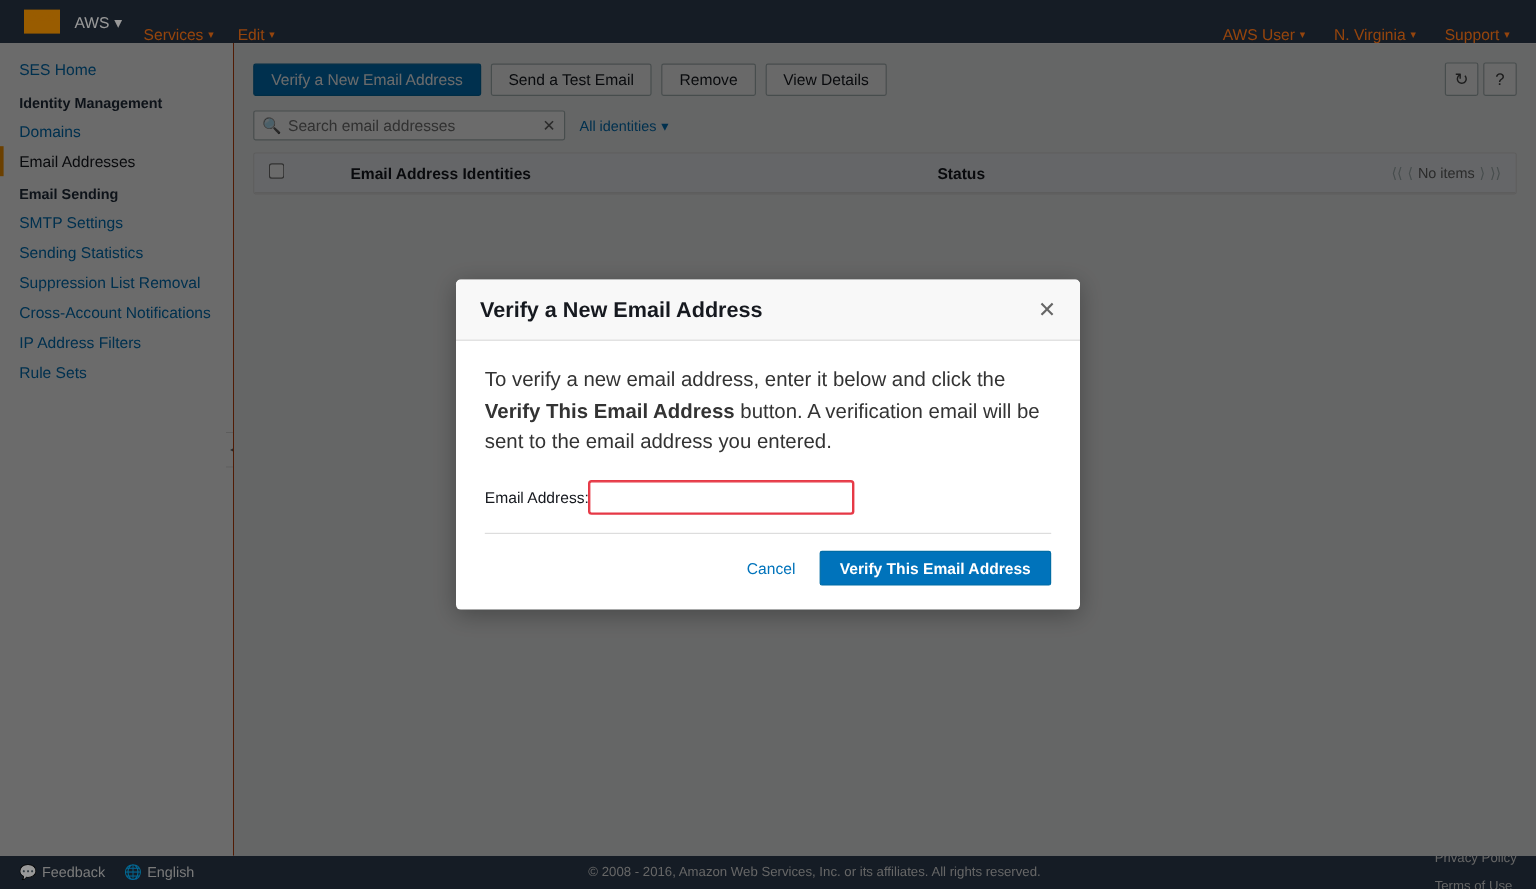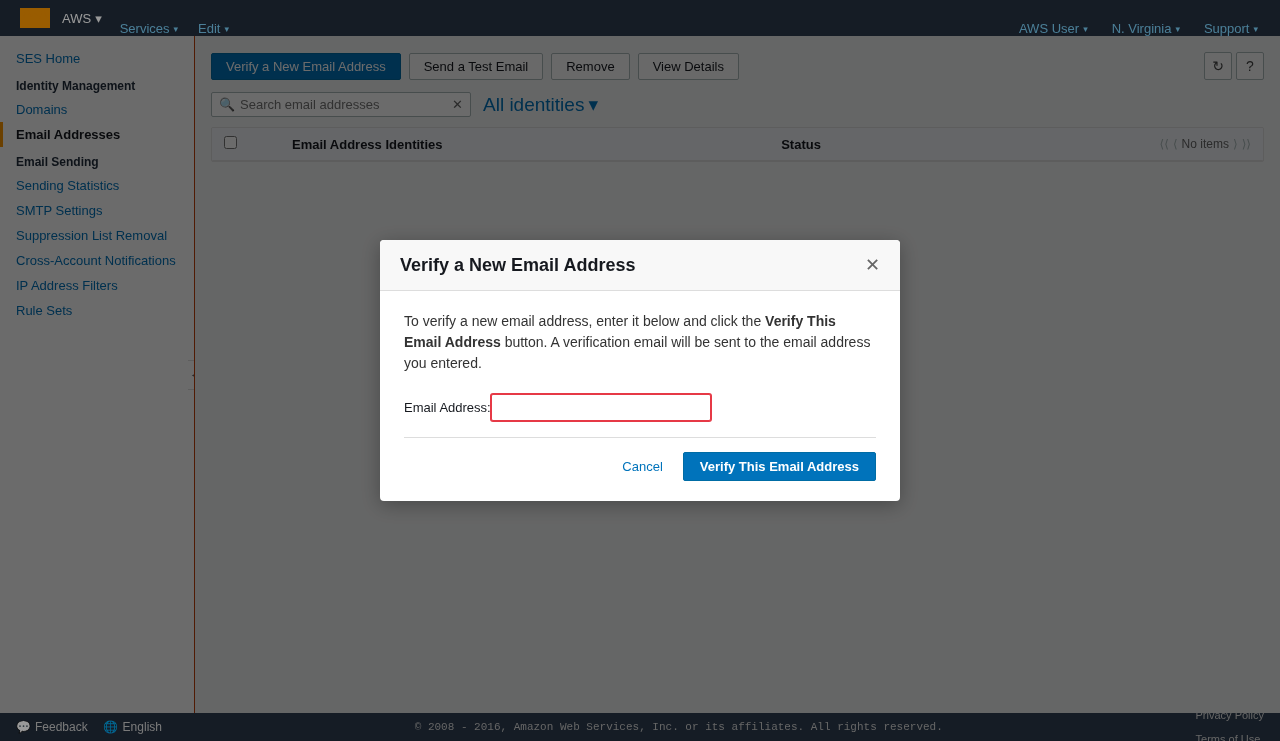--- a/index.html
+++ b/index.html
@@ -23,21 +23,21 @@
       margin-right: 8px;
       font-size: 10px; color: #fff; font-weight: bold;
     }
     .aws-logo-box {
       display: flex; align-items: center; gap: 4px;
       color: #fff; font-size: 13px; cursor: pointer;
       padding: 0 8px;
     }
     .nav-dropdown {
       display: flex; align-items: center; gap: 4px;
-      color: #7dd3fc; font-size: 13px; cursor: pointer;
+      color: #f97316; font-size: 13px; cursor: pointer;
       padding: 4px 10px;
       border-radius: 2px;
       margin-top: 21px;
     }
     .nav-dropdown .caret { font-size: 9px; }
     .top-nav-right { display: flex; align-items: flex-end; gap: 4px; }
 
     
     .layout { display: flex; height: calc(741px - 36px - 28px); }
 
@@ -60,21 +60,21 @@
     .sidebar-item {
       display: block;
       padding: 5px 16px;
       color: #0073bb;
       cursor: pointer;
       font-size: 13px;
       text-decoration: none;
     }
     .sidebar-item.active {
       color: #16191f;
-      font-weight: bold;
+      font-weight: normal;
       border-left: 3px solid #ff9900;
       padding-left: 13px;
     }
     .sidebar-toggle {
       position: absolute;
       right: -10px;
       top: 50%;
       transform: translateY(-50%);
       width: 16px; height: 30px;
       background: #fff;
@@ -153,21 +153,21 @@
       padding: 4px 28px 4px 28px;
       font-size: 13px;
       width: 260px;
       outline: none;
     }
     .search-clear {
       position: absolute; right: 8px; color: #666; cursor: pointer; font-size: 13px;
     }
     .filter-dropdown {
       display: flex; align-items: center; gap: 4px;
-      color: #0073bb; cursor: pointer; font-size: 19px;
+      color: #0073bb; cursor: pointer; font-size: 12px;
     }
 
     
     .table-container {
       background: #fff;
       border: 1px solid #ddd;
       border-radius: 2px;
       overflow: hidden;
     }
     .table-header {
@@ -236,21 +236,21 @@
       cursor: pointer;
       font-size: 18px;
       color: #666;
       background: none;
       border: none;
     }
     .modal-body {
       padding: 20px 24px;
     }
     .modal-description {
-      font-size: 14px;
+      font-size: 17px;
       color: #333;
       margin-bottom: 20px;
       line-height: 1.5;
     }
     .modal-description strong { font-weight: bold; }
     .form-row {
       display: flex;
       align-items: center;
       gap: 0;
       margin-bottom: 16px;
@@ -307,21 +307,21 @@
       padding: 0 16px;
       justify-content: space-between;
     }
     .footer-left { display: flex; gap: 16px; }
     .footer-link {
       color: #ccc;
       font-size: 12px;
       cursor: pointer;
       display: flex; align-items: center; gap: 4px;
     }
-    .footer-center { color: #aaa; font-size: 11px; font-family: Liberation Mono, monospace; }
+    .footer-center { color: #aaa; font-size: 11px; }
     .footer-right { display: flex; gap: 12px; flex-direction: column; }
     .footer-right-link { color: #aaa; font-size: 11px; cursor: pointer; }
 
     .blurred {
       filter: brightness(0.7);
       pointer-events: none;
       user-select: none;
     }
   </style>
 </head>
@@ -371,24 +371,24 @@
     </div>
     <div class="sidebar-section-title">Identity Management</div>
     <div class="sidebar-item">
       <span>Domains</span>
     </div>
     <div class="sidebar-item active">
       <span>Email Addresses</span>
     </div>
     <div class="sidebar-section-title">Email Sending</div>
     <div class="sidebar-item">
+      <span>SMTP Settings</span>
+    </div>
+    <div class="sidebar-item">
       <span>Sending Statistics</span>
-    </div>
-    <div class="sidebar-item">
-      <span>SMTP Settings</span>
     </div>
     <div class="sidebar-item">
       <span>Suppression List Removal</span>
     </div>
     <div class="sidebar-item">
       <span>Cross-Account Notifications</span>
     </div>
     <div class="sidebar-item">
       <span>IP Address Filters</span>
     </div>

